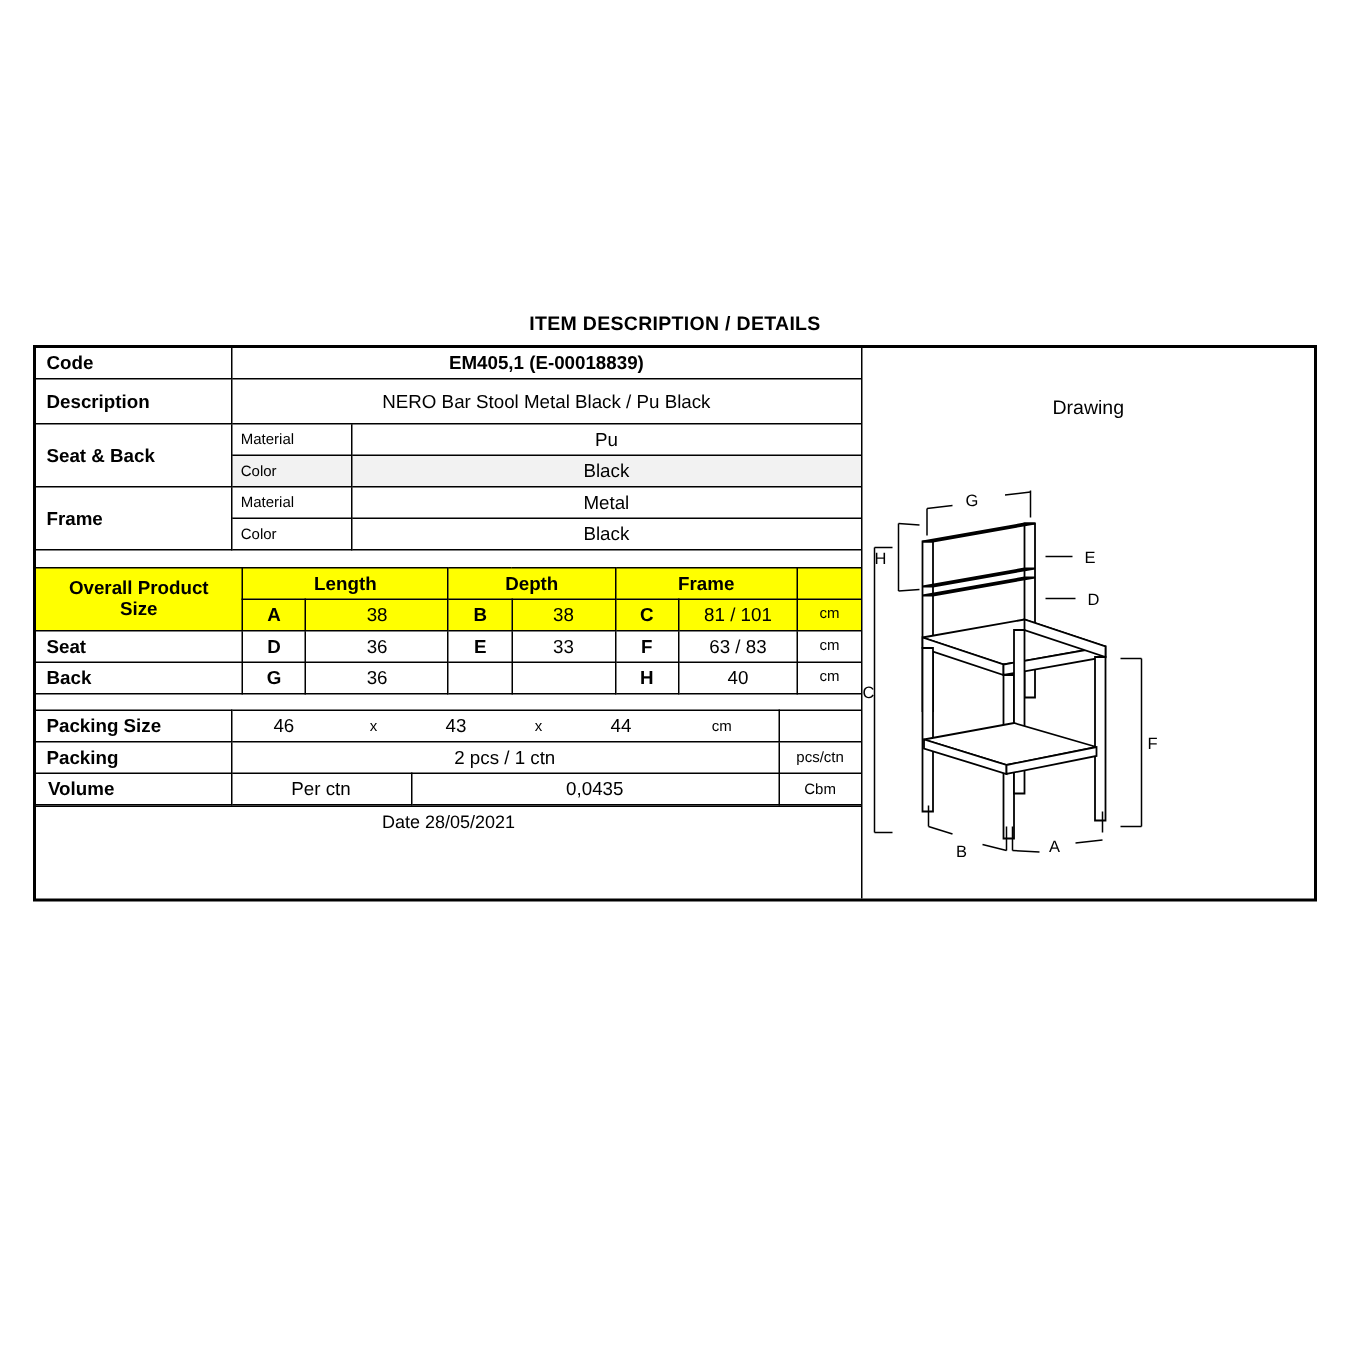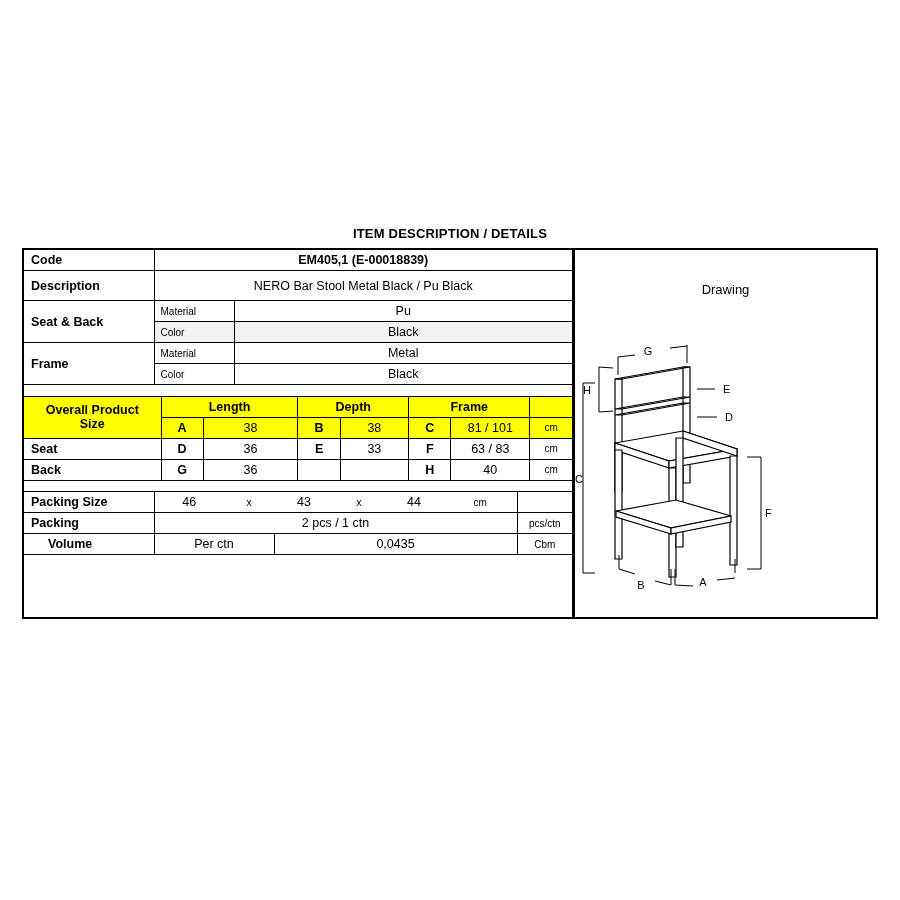--- a/index.html
+++ b/index.html
@@ -6,40 +6,40 @@
   body{
     width:900px;height:900px;
     background:#ffffff;
     font-family:"Liberation Sans", sans-serif;
     color:#000;
     position:relative;
     overflow:hidden;
   }
   .sheet{
     position:absolute;
-    left:22px; top:226px;
+    left:22px; top:208px;
     width:856px;
   }
   .title{
     text-align:center;
     font-size:13px;
     font-weight:bold;
     letter-spacing:.2px;
     margin-bottom:7px;
   }
   .frame{
     border:2px solid #000;
     box-sizing:border-box;
     display:flex;
     width:856px;
   }
   .left{
     width:553px;
     box-sizing:border-box;
-    border-right:3px solid #000000;
+    border-right:1px solid #000000;
   }
   .right{
     flex:1;
     box-sizing:border-box;
     position:relative;
   }
   table{
     border-collapse:collapse;
     width:100%;
     font-size:12.5px;
@@ -176,28 +176,29 @@
           <td class="ctr" style="width:60px;border-left:none;border-right:none;">44</td>
           <td class="ctr sub" style="border-left:none;">cm</td>
           <td style="width:55px;border-right:none;"></td>
         </tr>
         <tr>
           <td class="b" style="border-left:none;padding-left:7px;margin-left:34px;">Packing</td>
           <td class="ctr" colspan="6">2 pcs / 1 ctn</td>
           <td class="ctr sub" style="border-right:none;">pcs/ctn</td>
         </tr>
         <tr>
-          <td class="b" style="border-left:none;padding-left:24px;margin-left:16px;">Volume</td>
+          <td class="b" style="border-left:none;padding-left:8px;margin-left:16px;">Volume</td>
           <td class="ctr" colspan="2">Per ctn</td>
           <td class="ctr" colspan="4">0,0435</td>
           <td class="ctr sub" style="border-right:none;text-align:center;">Cbm</td>
         </tr>
       </tbody>
         </table>
 
+      <div class="datebar">Date 28/05/2021</div>
     </div>
 
     <div class="right">
       <div class="drawing-head">Drawing</div>
       <div class="drawingbox">
         <svg width="301" height="310" viewBox="0 0 301 310">
           <g stroke="#000" fill="none" stroke-width="1.2">
 
             <polygon points="40,82 47,82 47,195 40,195" fill="#fff"></polygon>
             <polygon points="108,70 115,70 115,186 108,186" fill="#fff"></polygon>

